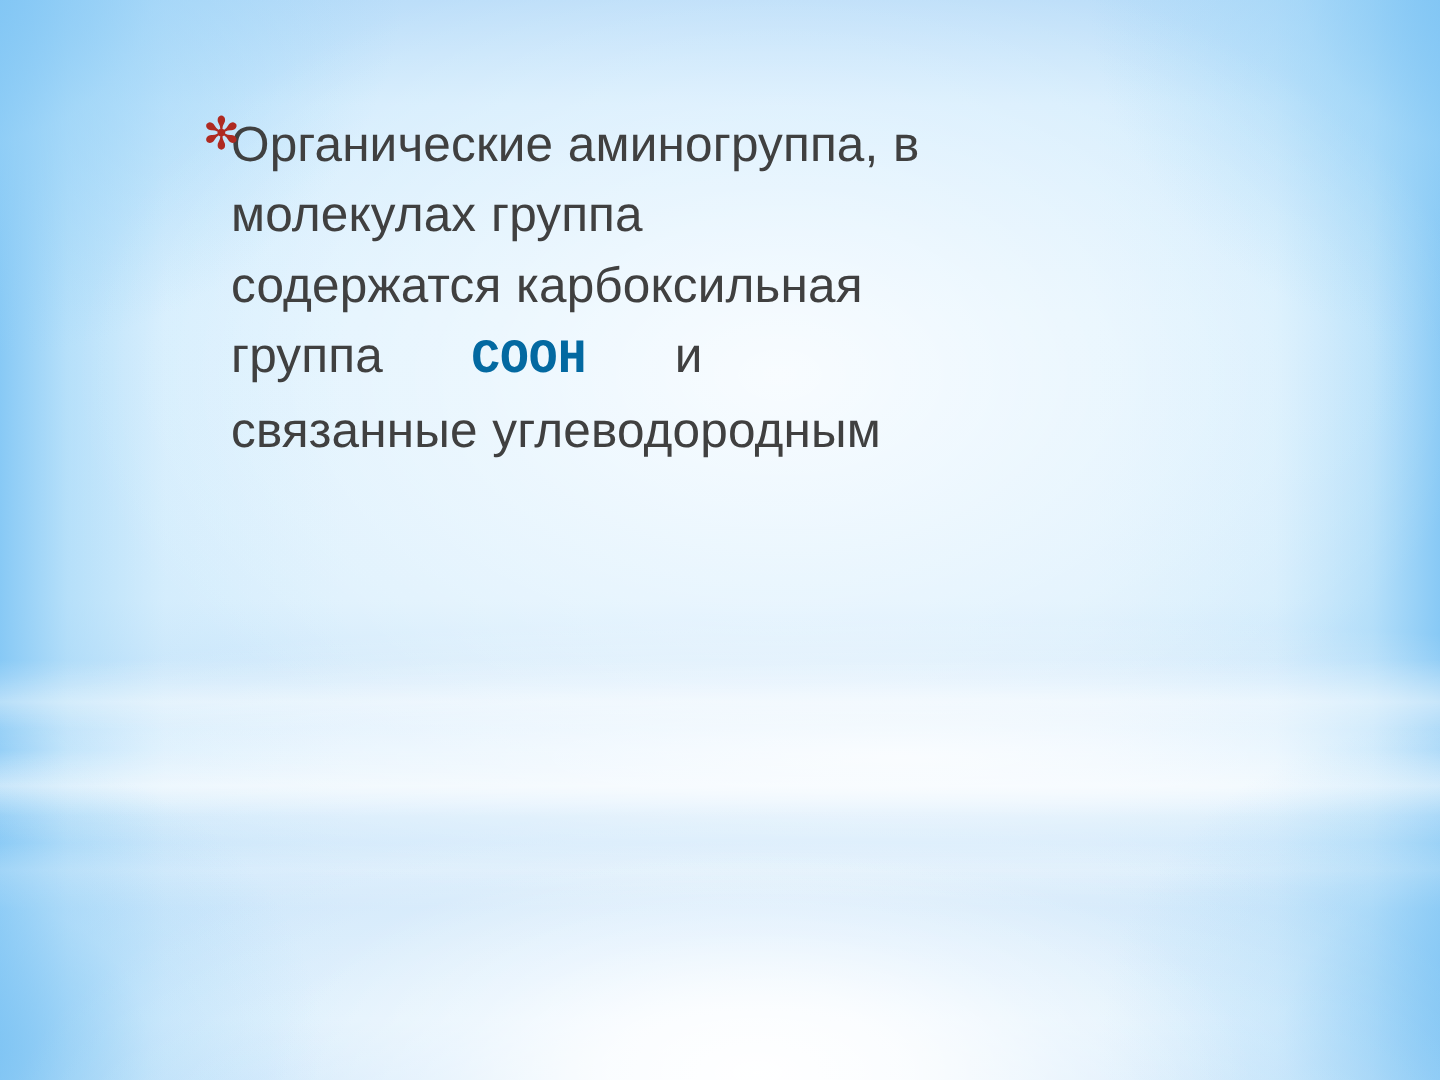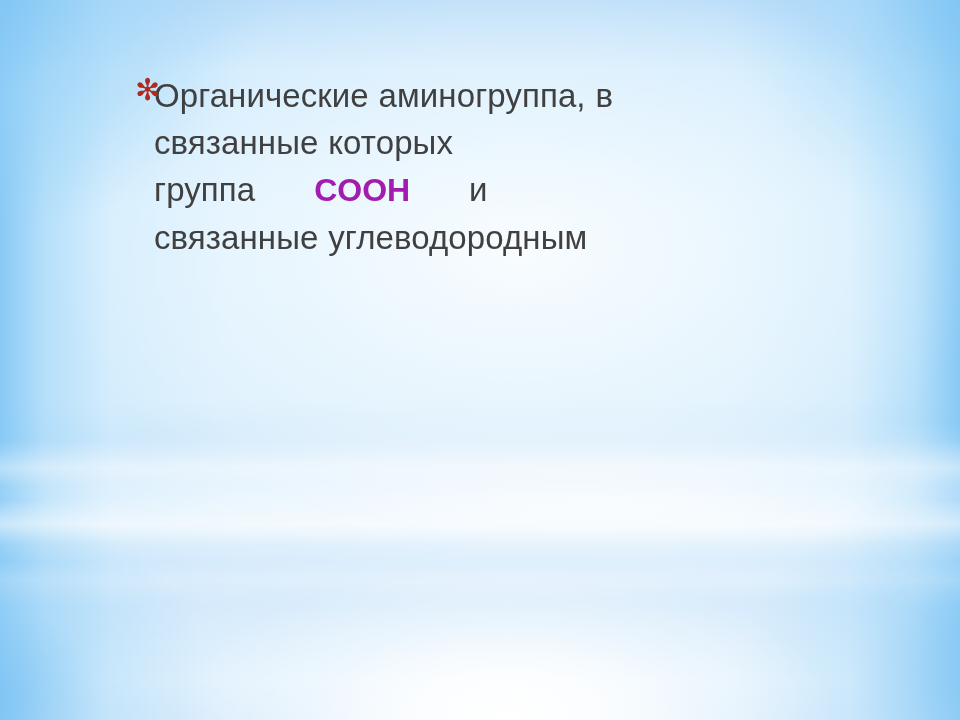--- a/index.html
+++ b/index.html
@@ -165,23 +165,23 @@
     font-family: "DejaVu Sans", sans-serif;
     font-size: 30px;
     line-height: 30px;
     color: #AF2A21;
   }
 
   .para-text { display: block; }
 
   
   .formula {
-    font-family: Liberation Sans, sans-serif;
+    font-family: Liberation Mono, monospace;
     font-weight: bold;
-    color: #a21caf;
+    color: #0369a1;
     font-size: 32px;
     letter-spacing: 0px;
   }
   .formula sub {
     font-size: 0.66em;
     font-weight: bold;
     vertical-align: baseline;
     position: relative;
     top: 0.28em;
   }
@@ -213,22 +213,23 @@
   <div class="bg-layer bg-glow-bottom"></div>
 
   <div id="body-placeholder">
 
     <div class="bullet-para">
 
       <span class="bullet-mark">✻</span>
 
       <span class="para-text">Органические аминогруппа, в</span>
 
-      <span class="para-text">связанные которых</span>
-
+      <span class="para-text">молекулах группа</span>
+
+      <span class="para-text">содержатся карбоксильная</span>
 
       <span class="para-text">
         <span>группа</span><span class="gap">&nbsp;&nbsp;</span><span class="formula">COOH</span><span class="gap">&nbsp;&nbsp;</span><span>и</span>
       </span>
 
 
       <span class="para-text">связанные углеводородным</span>
 
 
     </div>

